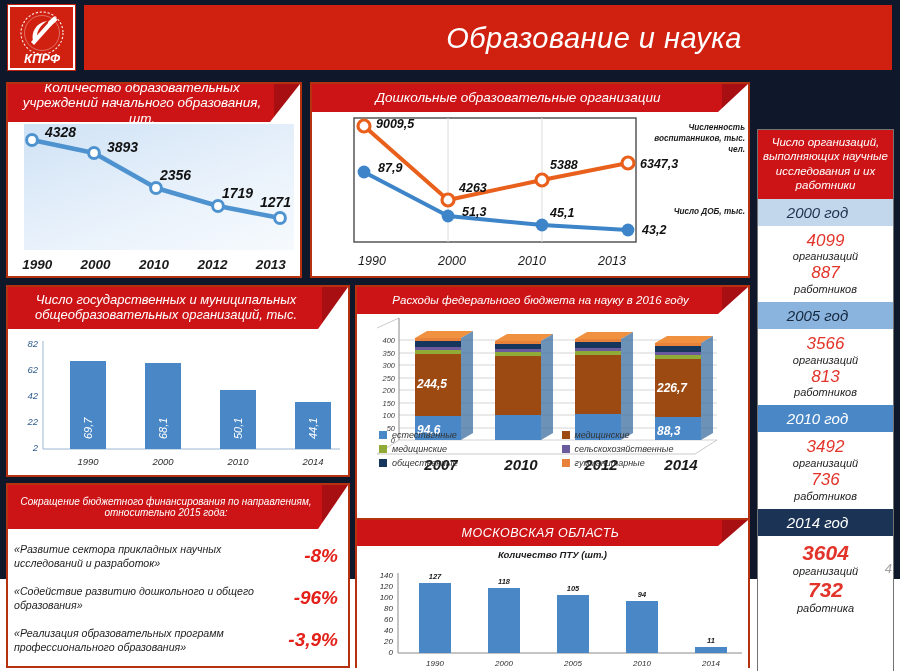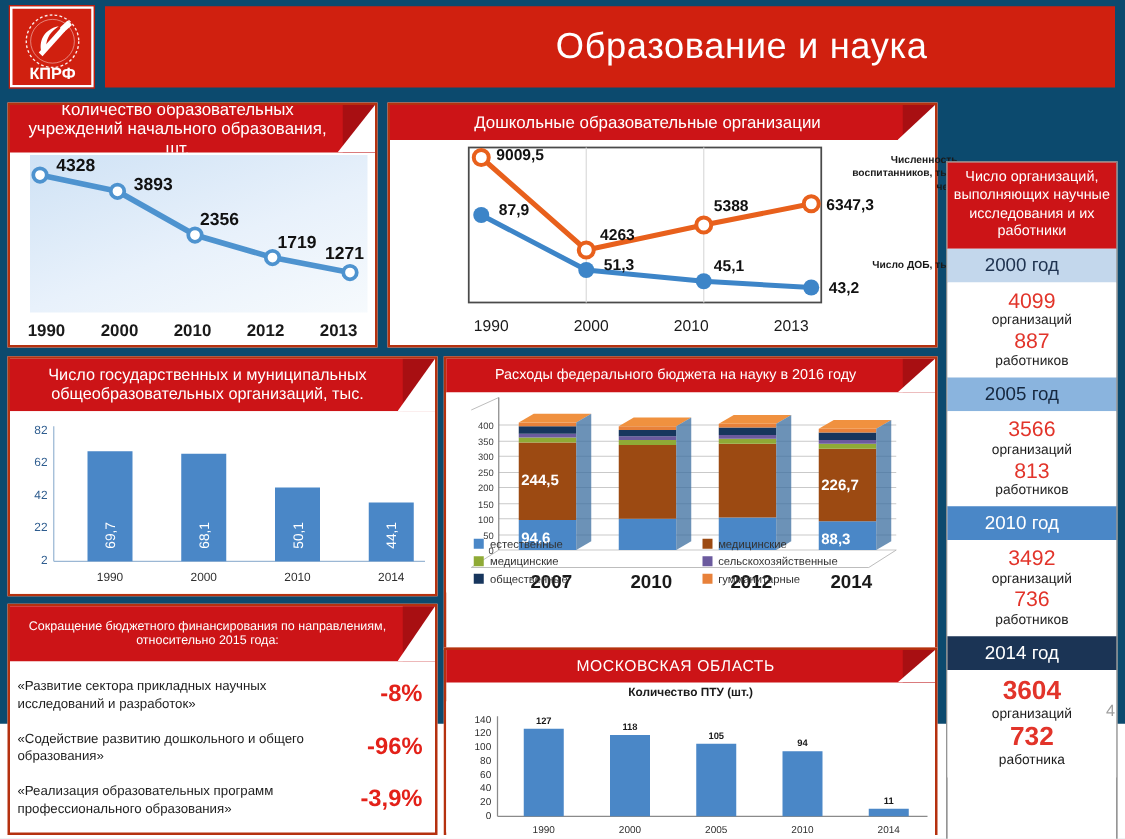--- a/index.html
+++ b/index.html
@@ -2,21 +2,21 @@
 <html><head>
 <meta charset="utf-8">
 <style>
   * { box-sizing: border-box; margin: 0; padding: 0; }
   html, body {
     width: 900px; height: 671px;
     background: #ffffff;
     font-family: "Liberation Sans", "DejaVu Sans", sans-serif;
     overflow: hidden;
   }
-  #slide { position: relative; width: 900px; height: 579px; background: #0c4a6e; }
+  #slide { position: relative; width: 900px; height: 579px; background: #0f172a; font-style: italic; }
 
   
   .topbar { position: absolute; left: 0; top: 0; width: 900px; height: 74px; }
   .logo-box {
     position: absolute; left: 8px; top: 5px; width: 67px; height: 65px;
     background: #d0200f; border: 2px solid #ffffff; outline: 1px solid #c01d0d;
     display: flex; align-items: center; justify-content: center;
   }
   .logo-inner { position: relative; width: 62px; height: 60px; }
   .title-banner {
@@ -58,21 +58,21 @@
   }
   .axis-labels-row {
     position: absolute; left: 0; right: 0; bottom: 2px; height: 20px;
     display: flex; align-items: center;
   }
   .axis-labels-row span { flex: 1; text-align: center; font-size: 13.5px; font-weight: bold; color: #1a1a1a; }
 
   
   #p2 { left: 310px; top: 82px; width: 440px; height: 196px; }
   #p2 .banner { height: 28px; font-size: 13.5px; }
-  #p2 .plot { position: relative; height: 164px; margin-left: 21px; }
+  #p2 .plot { position: relative; height: 164px; }
   #p2 .xrow { position: absolute; left: 20px; width: 320px; bottom: 4px; height: 18px; display: flex; }
   #p2 .xrow span { flex: 1; text-align: center; font-size: 12.5px; color: #1a1a1a; }
   .side-note { position: absolute; font-size: 8.2px; font-weight: bold; color: #1a1a1a; line-height: 1.35; text-align: right; }
 
   
   #p3 { left: 6px; top: 285px; width: 344px; height: 192px; }
   #p3 .banner { height: 42px; font-size: 13px; }
   #p3 .plot { position: relative; height: 146px; background: #fff; }
 
   

